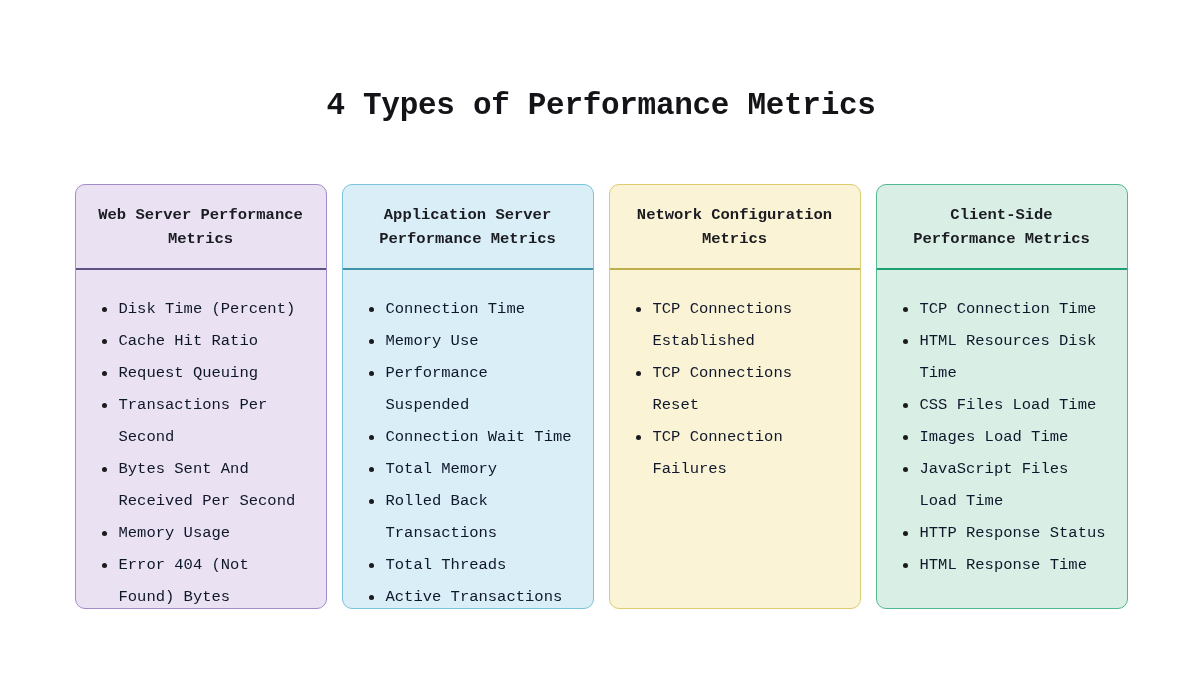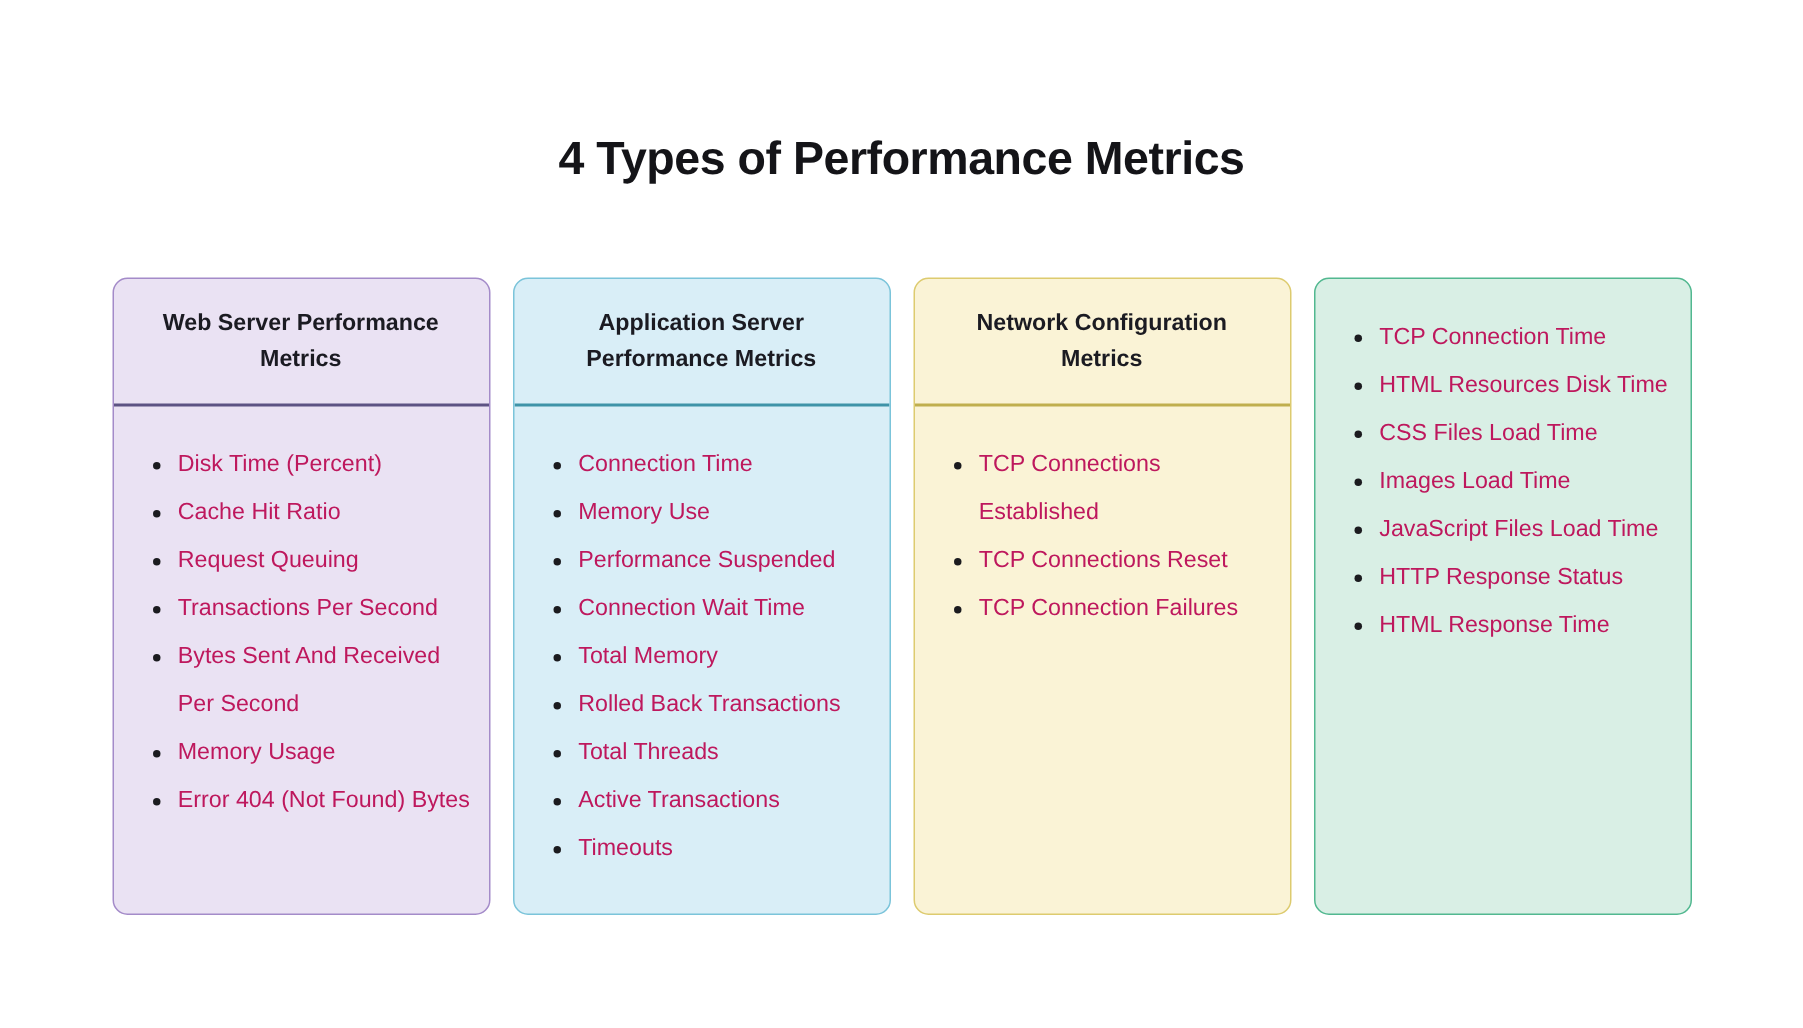--- a/index.html
+++ b/index.html
@@ -1,15 +1,15 @@
 <!DOCTYPE html>
 <html><head>
 <meta charset="utf-8">
 <style>
-  * { margin: 0; padding: 0; box-sizing: border-box; }
+  * { margin: 0; padding: 0; box-sizing: border-box; font-family: Liberation Mono, monospace; }
   html, body {
     width: 1202px; height: 685px;
     background: #ffffff;
     overflow: hidden;
     font-family: "Liberation Sans", "DejaVu Sans", sans-serif;
   }
   .page-title {
     margin-top: 88px;
     text-align: center;
     font-size: 31px;
@@ -51,21 +51,21 @@
   }
   .card-body {
     padding: 23px 12px 10px 24px;
   }
   ul.metric-list { list-style: none; }
   ul.metric-list li {
     position: relative;
     padding-left: 19px;
     font-size: 15.5px;
     line-height: 32px;
-    color: #be185d;
+    color: #0f172a;
   }
   ul.metric-list li::before {
     content: "";
     position: absolute;
     left: 2px;
     top: 13.5px;
     width: 5px;
     height: 5px;
     border-radius: 50%;
     background: #1b1b1f;
@@ -120,20 +120,23 @@
     <div class="card-body">
       <ul class="metric-list">
           <li>TCP Connections Established</li>
           <li>TCP Connections Reset</li>
           <li>TCP Connection Failures</li>
         </ul>
     </div>
   </section>
 
   <section class="card" style="--bg: #d9efe5; --border: #52b890; --divider: #1d9e74;">
+    <header class="card-header">
+      <div class="card-title">Client-Side Performance Metrics</div>
+    </header>
     <div class="card-body">
       <ul class="metric-list">
           <li>TCP Connection Time</li>
           <li>HTML Resources Disk Time</li>
           <li>CSS Files Load Time</li>
           <li>Images Load Time</li>
           <li>JavaScript Files Load Time</li>
           <li>HTTP Response Status</li>
           <li>HTML Response Time</li>
         </ul>

